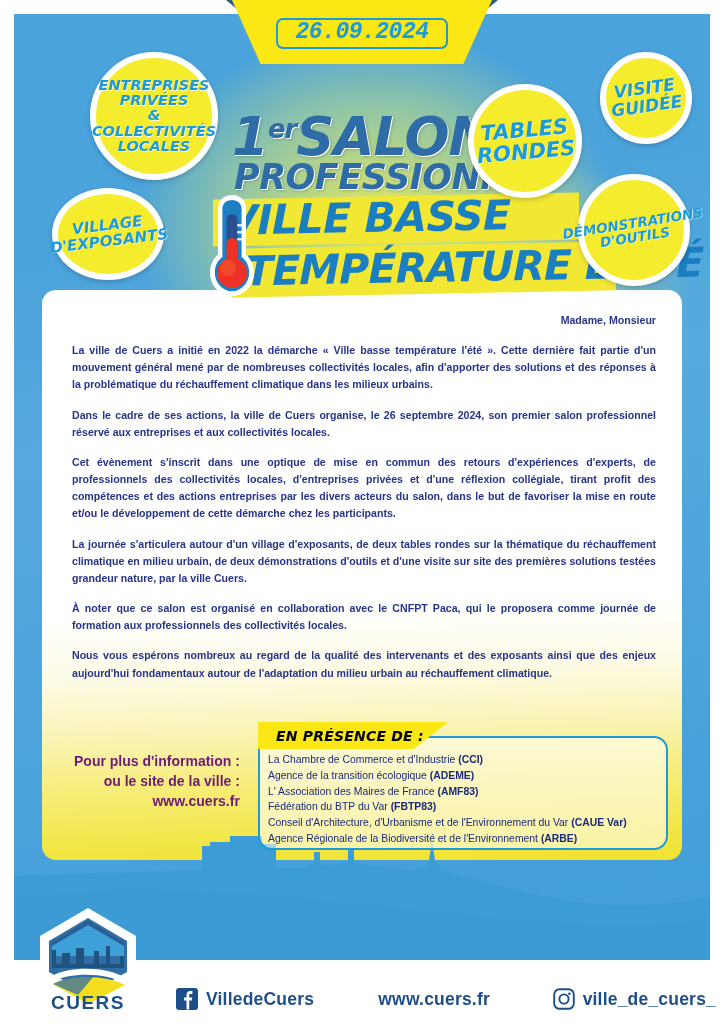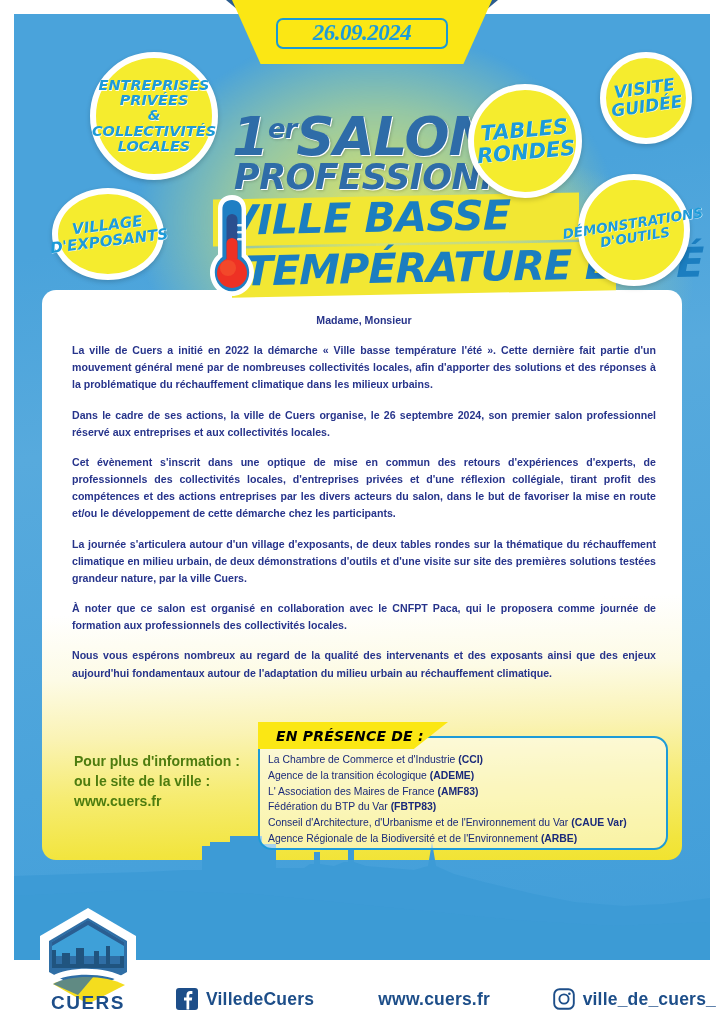--- a/index.html
+++ b/index.html
@@ -51,21 +51,21 @@
   .date-box {
     position:absolute;
     left:276px; top:18px;
     width:172px; height:31px;
     border:2px solid #1a9ad6;
     border-radius:7px;
     z-index:7;
     display:flex; align-items:center; justify-content:center;
   }
   .date-text {
-    font-family:Liberation Serif, serif;
+    font-family:Liberation Mono, monospace;
     font-weight:bold;
     font-style:italic;
     font-size:23px;
     letter-spacing:-0.5px;
     color:#1d9bd8;
     line-height:1;
     transform:translateY(-1px);
   }
   
   .notch { position:absolute; top:0; width:18px; height:15px; background:#2c5d8f; z-index:5; }
@@ -177,21 +177,21 @@
 
   .letter {
     font-family:"Liberation Sans", sans-serif;
     font-size:10.6px;
     line-height:1.62;
     color:#27348b;
     font-weight:bold;
     text-align:justify;
   }
   .letter p { margin-bottom:13px; }
-  .letter p.greet { text-align:center; }
+  .letter p.greet { text-align:right; }
 
   
   .presence {
     position:absolute;
     left:258px; top:722px;
     width:410px; height:128px;
     z-index:9;
   }
   .presence-border {
     position:absolute; left:0; top:14px;
@@ -226,21 +226,22 @@
   .presence-list div span.acr { font-weight:bold; }
 
   
   .contact {
     position:absolute; left:74px; top:752px;
     z-index:9;
     font-family:"Liberation Sans", sans-serif;
     font-size:14px;
     font-weight:bold;
     line-height:1.42;
-    color:#4d7c0f;
+    color:#701a75;
+    text-align:right;
   }
 
   
   .skyline { position:absolute; left:0; bottom:0; width:100%; height:220px; z-index:7; }
 
   
   .footer {
     position:absolute; left:0; bottom:0;
     width:724px; height:64px;
     background:#ffffff;

